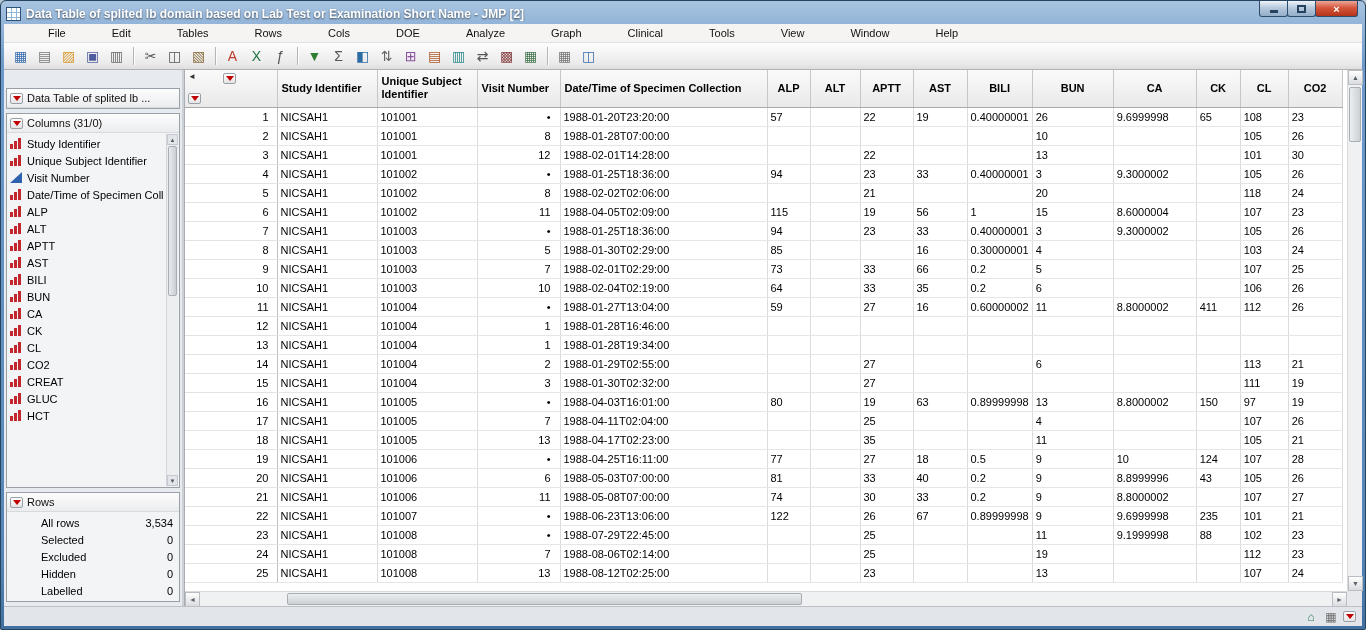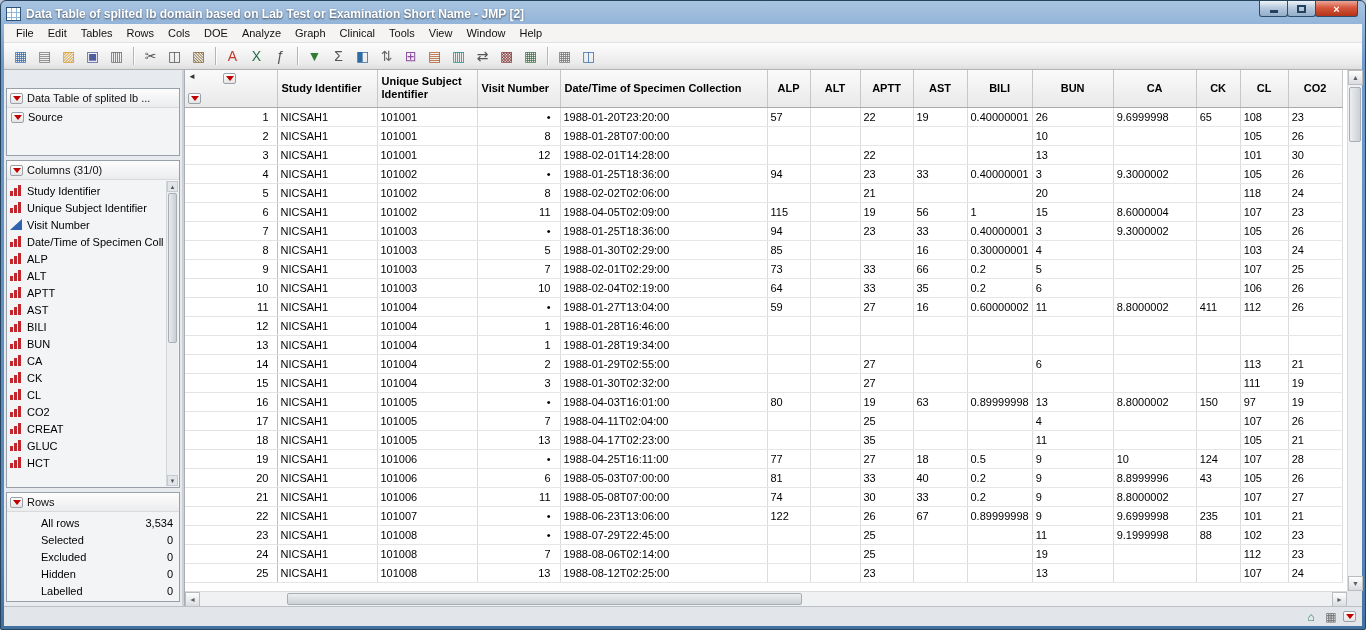--- a/index.html
+++ b/index.html
@@ -16,21 +16,21 @@
   .win-title{color:#fff;font-size:12px;text-shadow:0 1px 2px rgba(0,0,0,.6);white-space:nowrap;overflow:hidden;flex:1;font-weight:bold;}
   .win-controls{position:absolute;right:4px;top:-3px;display:flex;}
   .wbtn{width:29px;height:16px;border:1px solid #2d4d6d;border-top:none;display:flex;align-items:center;justify-content:center;
     background:linear-gradient(#eef4fa,#b6c9dd 45%,#93adc8);border-radius:0 0 3px 3px;margin-left:-1px;}
   .wbtn.close{width:43px;background:linear-gradient(#eba697,#d6563c 45%,#b33419);color:#fff;font-weight:bold;font-size:11px;}
   .glyph-min{width:8px;height:3px;background:#24415d;margin-top:6px;}
   .glyph-max{width:9px;height:8px;border:2px solid #24415d;}
 
   
   .menubar{height:19px;background:#f5f4f2;display:flex;align-items:center;padding:0 5px;border-bottom:1px solid #e2e1df;}
-  .menu-item{padding:2px 7px;color:#111;}
+  .menu-item{padding:2px 7px;color:#111;margin-left:32px;}
 
   
   .toolbar{height:27px;background:linear-gradient(#fdfdfd,#eaeaea 80%,#dedede);border-bottom:1px solid #b2b2b2;
     display:flex;align-items:center;padding:0 5px;gap:1px;}
   .tb-btn{width:23px;height:22px;display:flex;align-items:center;justify-content:center;border-radius:3px;}
   .tb-glyph{font-size:14px;line-height:1;}
   .tb-sep{width:1px;height:18px;background:#b5b5b5;margin:0 4px;box-shadow:1px 0 0 #fdfdfd;}
 
   
   .main{position:relative;height:556px;display:flex;background:#e7eaee;}
@@ -206,28 +206,20 @@
   <div class="main">
 
     <div class="sidebar">
 
       <div class="panel">
         <div class="panel-header">
           <span class="rtri-btn">
               <span class="rtri"></span>
             </span>
           <span class="panel-title">Data Table of splited lb ...</span>
-        </div>
-        <div class="tp-body">
-          <div class="src-item">
-            <span class="rtri-btn">
-                <span class="rtri"></span>
-              </span>
-            <span>Source</span>
-          </div>
         </div>
       </div>
 
       <div class="panel columns">
         <div class="panel-header">
           <span class="rtri-btn">
               <span class="rtri"></span>
             </span>
           <span class="panel-title">Columns (31/0)</span>
         </div>

